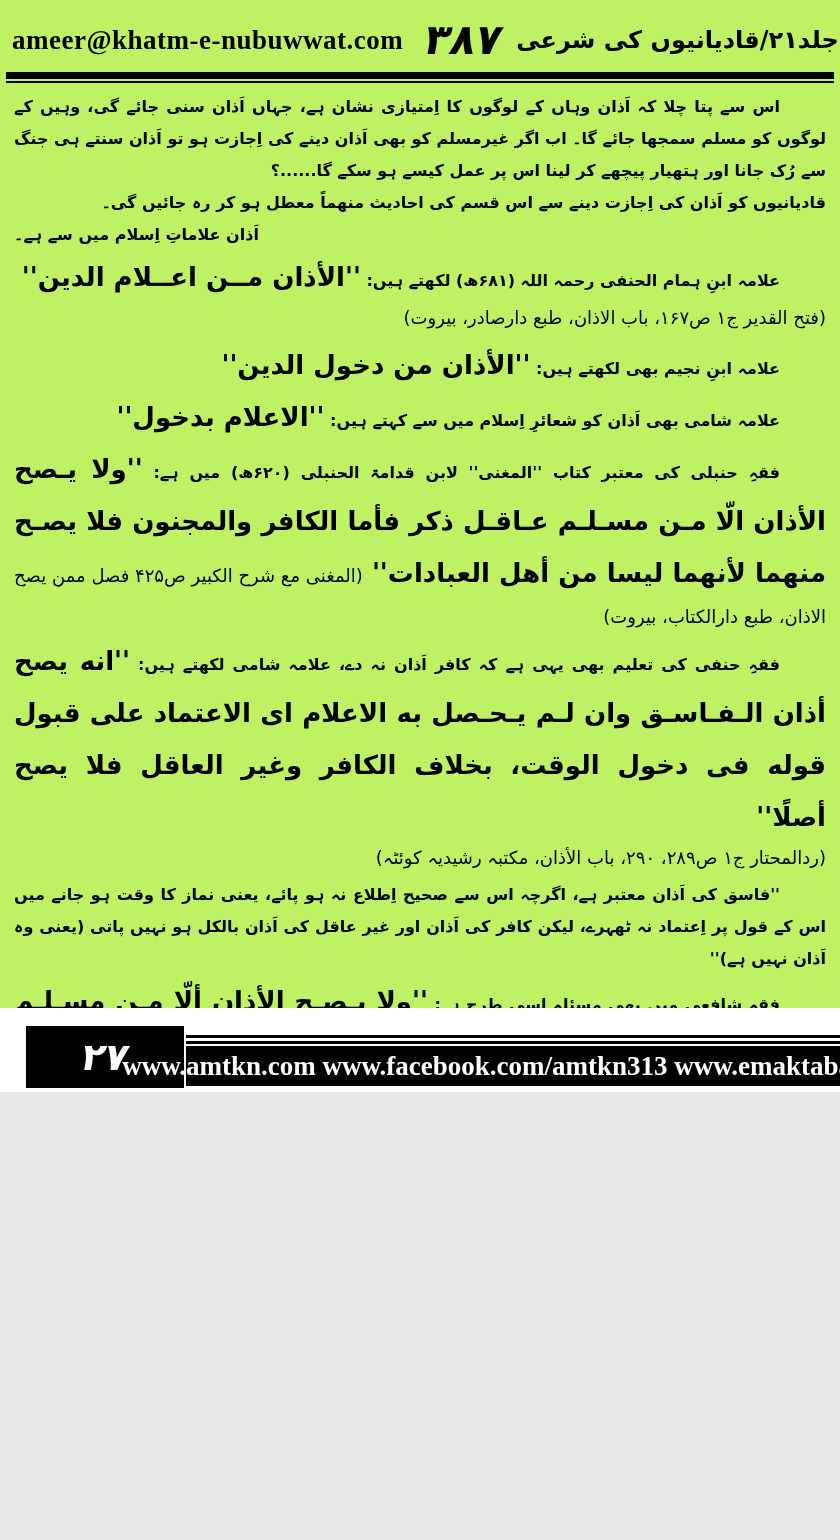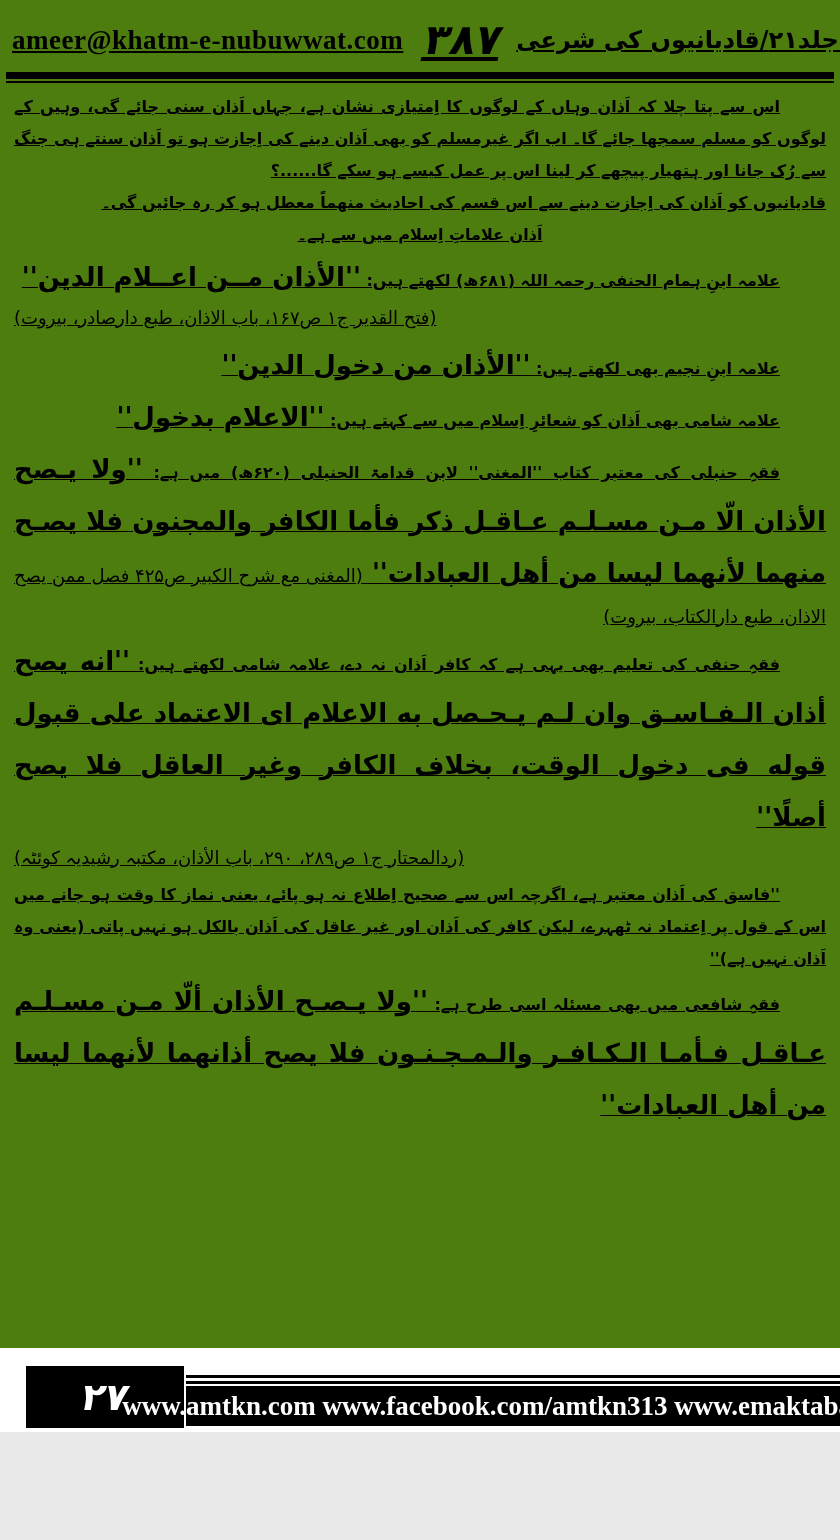--- a/index.html
+++ b/index.html
@@ -1,24 +1,23 @@
 <!DOCTYPE html>
 <html lang="ur"><head>
 <meta charset="utf-8">
 <style>
   html,body{margin:0;padding:0;background:#e8e8e8;}
   .page{
     position:relative;
-    width:840px;height:1432px;
+    width:840px;height:1092px;
     margin:0 auto;
-    background:#4d7c0f;
+    background:#bef264;
     color:#000;
     overflow:hidden;
     font-family:"DejaVu Sans",sans-serif;
-    text-decoration:underline;
   }
   
   .header{
     display:flex;
     direction:ltr;
     align-items:center;
     padding:16px 12px 4px 12px;
     height:48px;
   }
   .email{
@@ -46,22 +45,22 @@
   .rule-thick{height:7px;background:#000;margin:4px 6px 0 6px;}
   .rule-thin{height:2px;background:#000;margin:2px 6px 0 6px;}
   
   .content{
     direction:rtl;
     text-align:justify;
     padding:8px 14px 0 14px;
   }
   .block{line-height:2.0;}
   .para-indent{text-indent:46px;}
-  .center{text-align:center;}
-  .cite-line{text-align:left;line-height:1.55;margin:1px 0 7px 0;}
+  .center{text-align:left;}
+  .cite-line{text-align:right;line-height:1.55;margin:1px 0 7px 0;}
   .seg.u{font-size:16px;font-weight:bold;}
   .seg.a{font-size:26px;font-weight:bold;}
   .seg.cite{font-size:18px;font-weight:normal;}
   
   .footer{position:absolute;left:0;right:0;bottom:0;height:84px;background:#fff;}
   .footer-box{
     position:absolute;left:26px;bottom:4px;
     width:158px;height:62px;
     background:#000;color:#fff;
     display:flex;align-items:center;justify-content:center;

